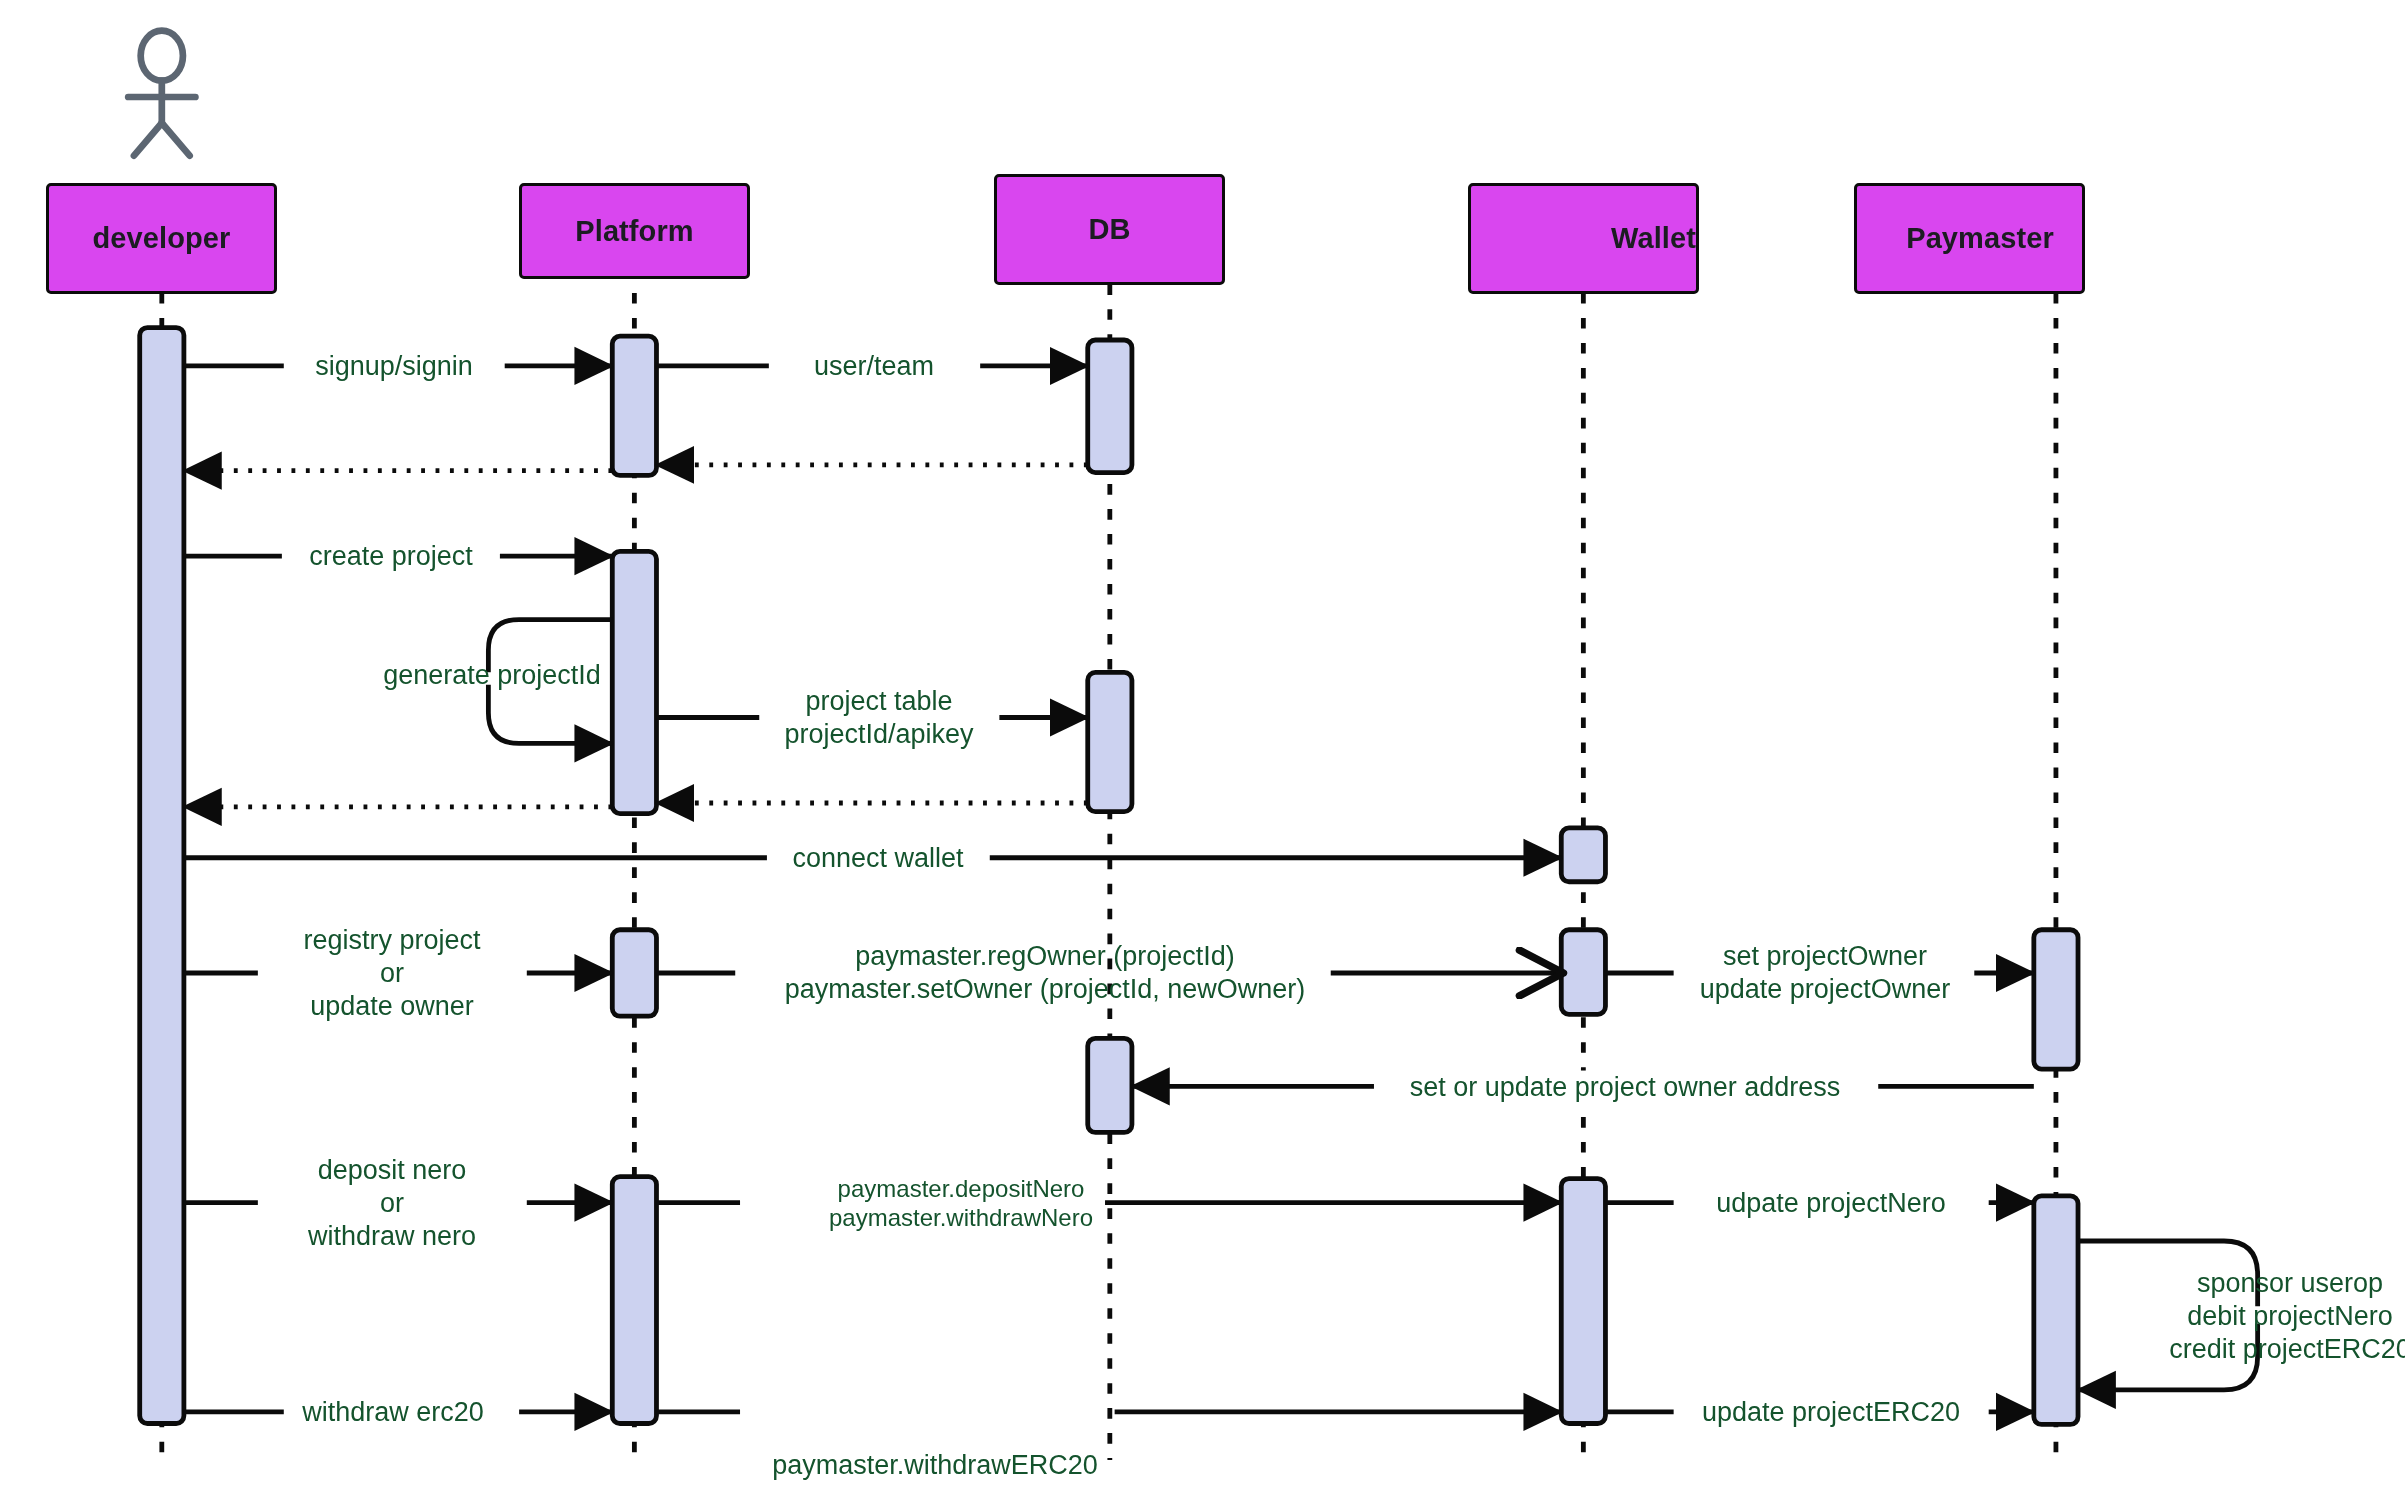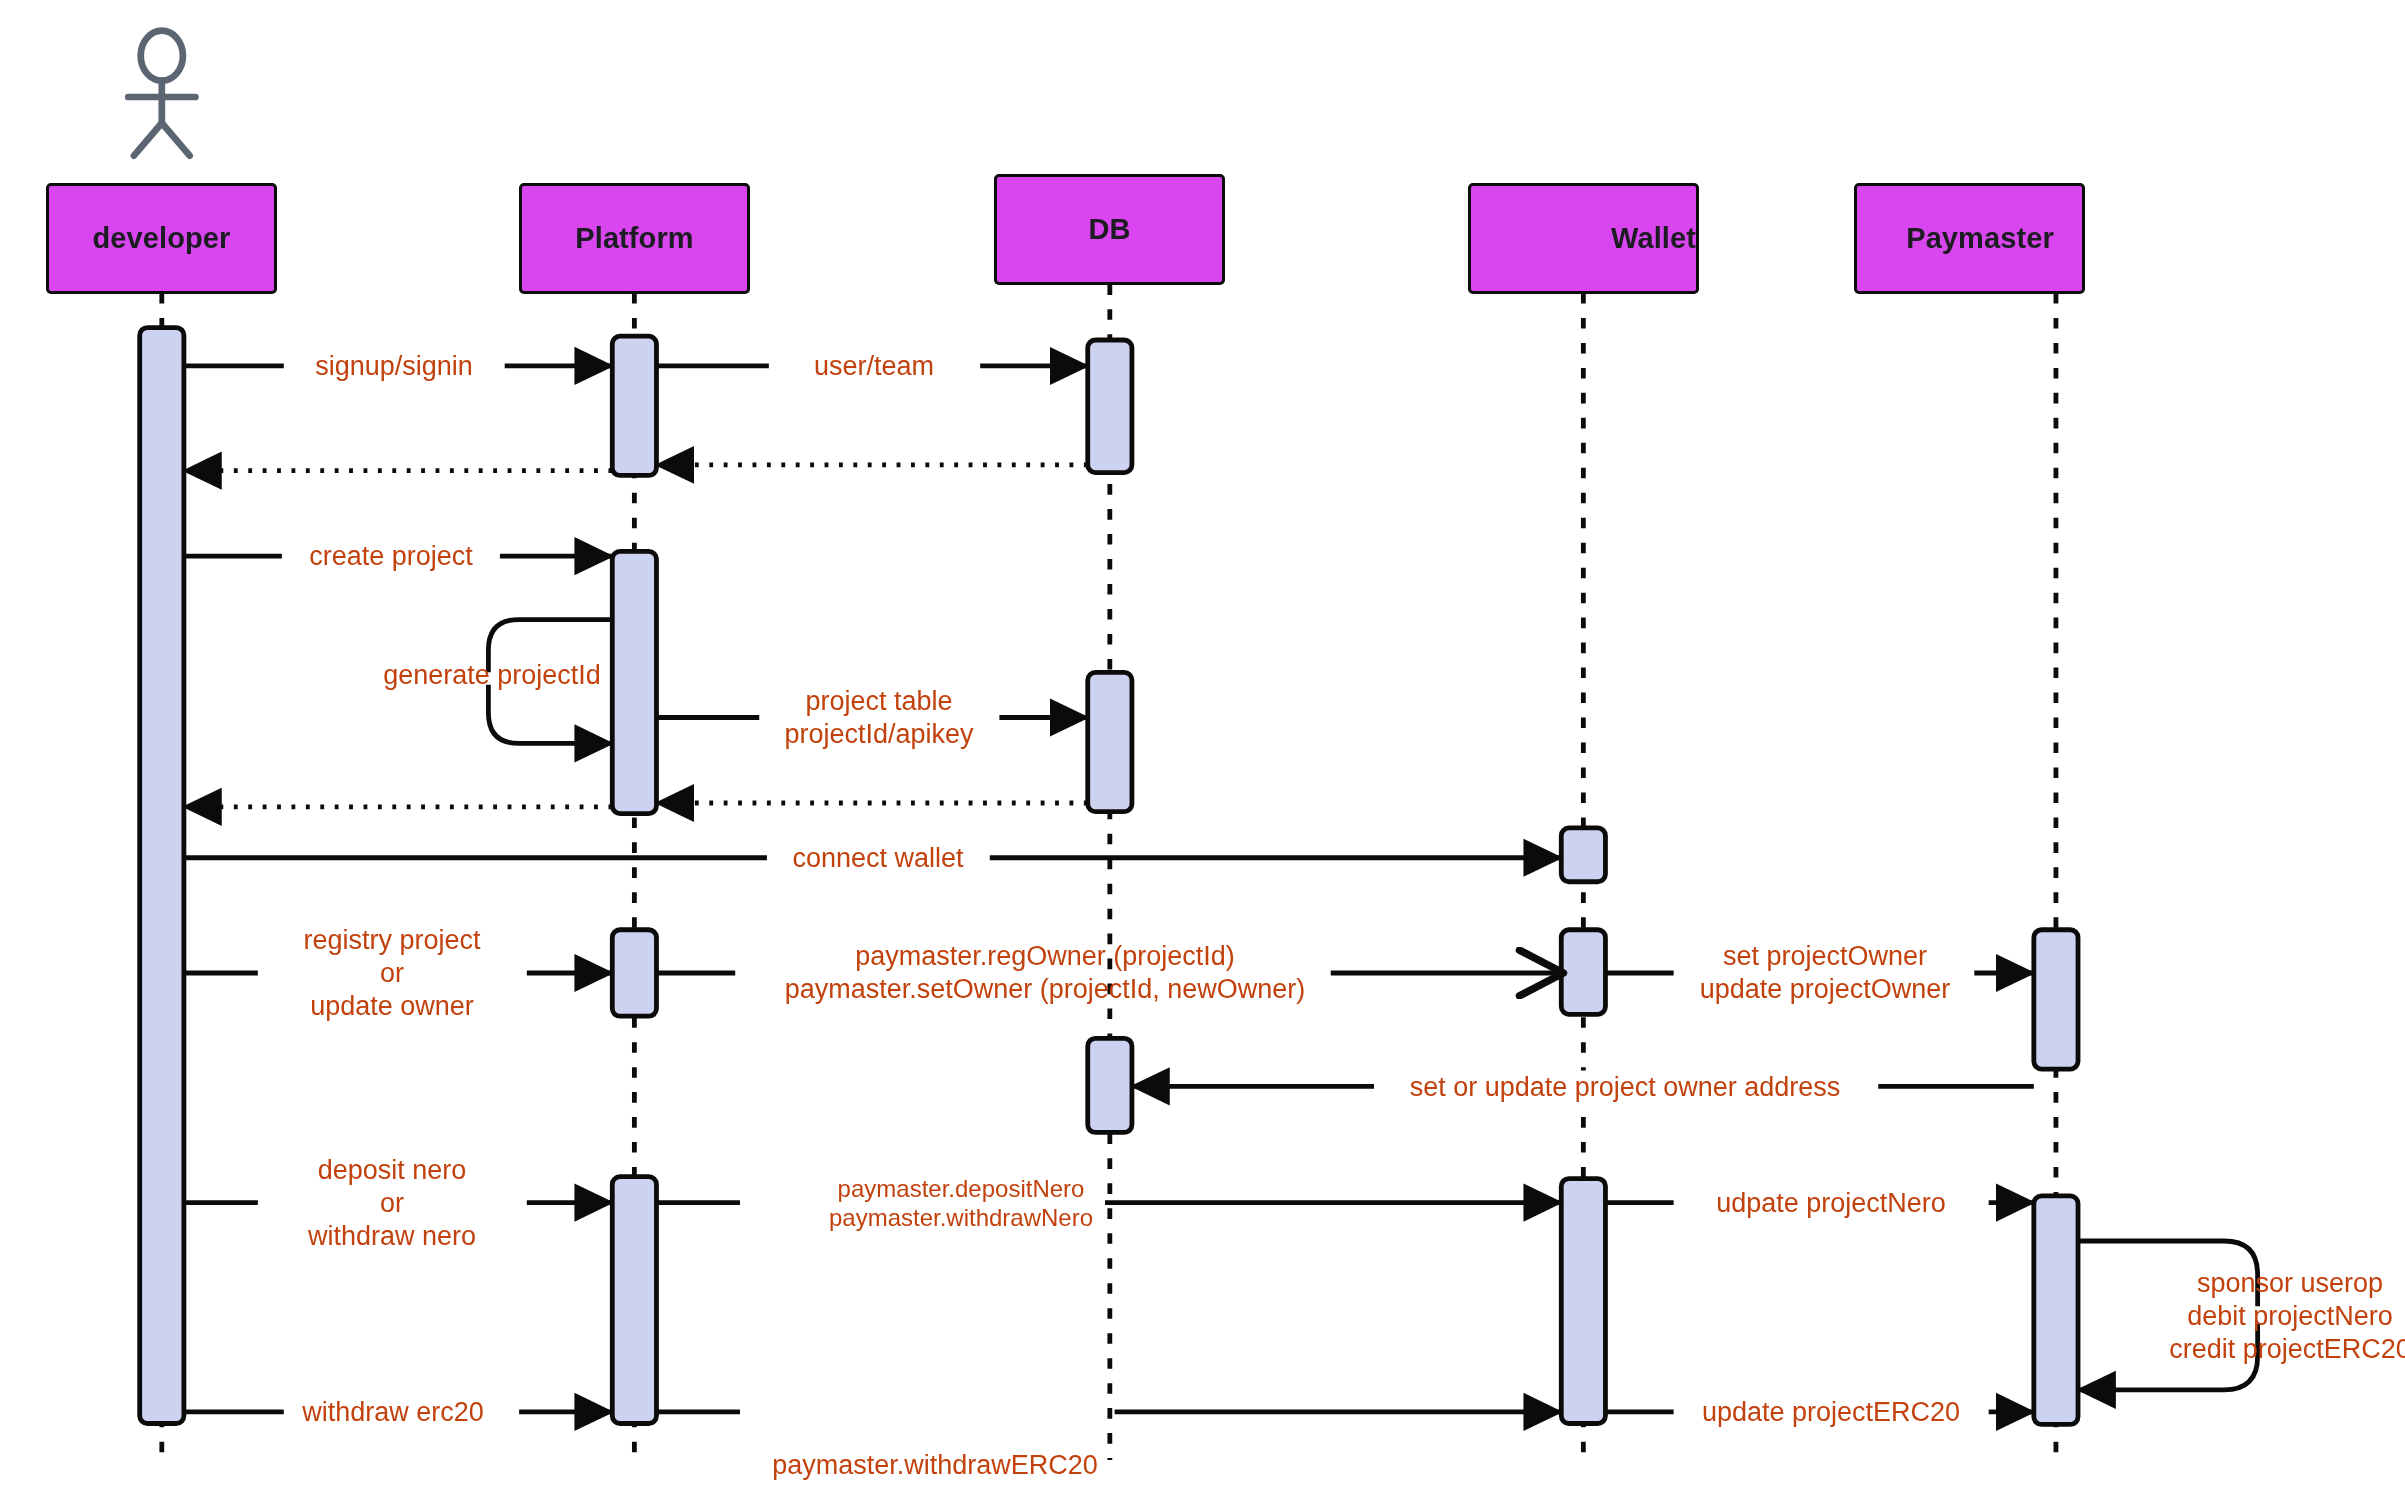--- a/index.html
+++ b/index.html
@@ -33,21 +33,21 @@
   }
   .participant-label {
     font-size: 29px;
     color: #1c1c22;
     letter-spacing: 0.1px;
     white-space: nowrap;
   }
   .msg-label {
     position: absolute;
     font-size: 27px;
-    color: #c2410c;
+    color: #14532d;
     text-align: center;
     line-height: 1.22;
     white-space: pre;
     transform: translate(-50%, -50%);
     background: #ffffff;
     padding: 0 5.8px;
   }
   .msg-label.small { font-size: 24px; }
   .msg-label.nobg { background: transparent; }
 </style>
@@ -161,21 +161,21 @@
 
       <line x1="1671" y1="1470" x2="1742" y2="1470"></line>
       <line x1="2070" y1="1470" x2="2117" y2="1470" marker-end="url(#arrow-solid)"></line>
     </g>
   </svg>
 
   <div class="participant-box" style="left:46px; top:183px; width:231px; height:111px;">
     <span class="participant-label">developer</span>
   </div>
 
-  <div class="participant-box" style="left:519px; top:183px; width:231px; height:111px;">
+  <div class="participant-box" style="left:519px; top:183px; width:231px; height:96px;">
     <span class="participant-label">Platform</span>
   </div>
 
   <div class="participant-box" style="left:994px; top:174px; width:231px; height:111px;">
     <span class="participant-label">DB</span>
   </div>
 
   <div class="participant-box" style="left:1468px; top:183px; width:231px; height:111px;justify-content:flex-end;">
     <span class="participant-label">Wallet</span>
   </div>

